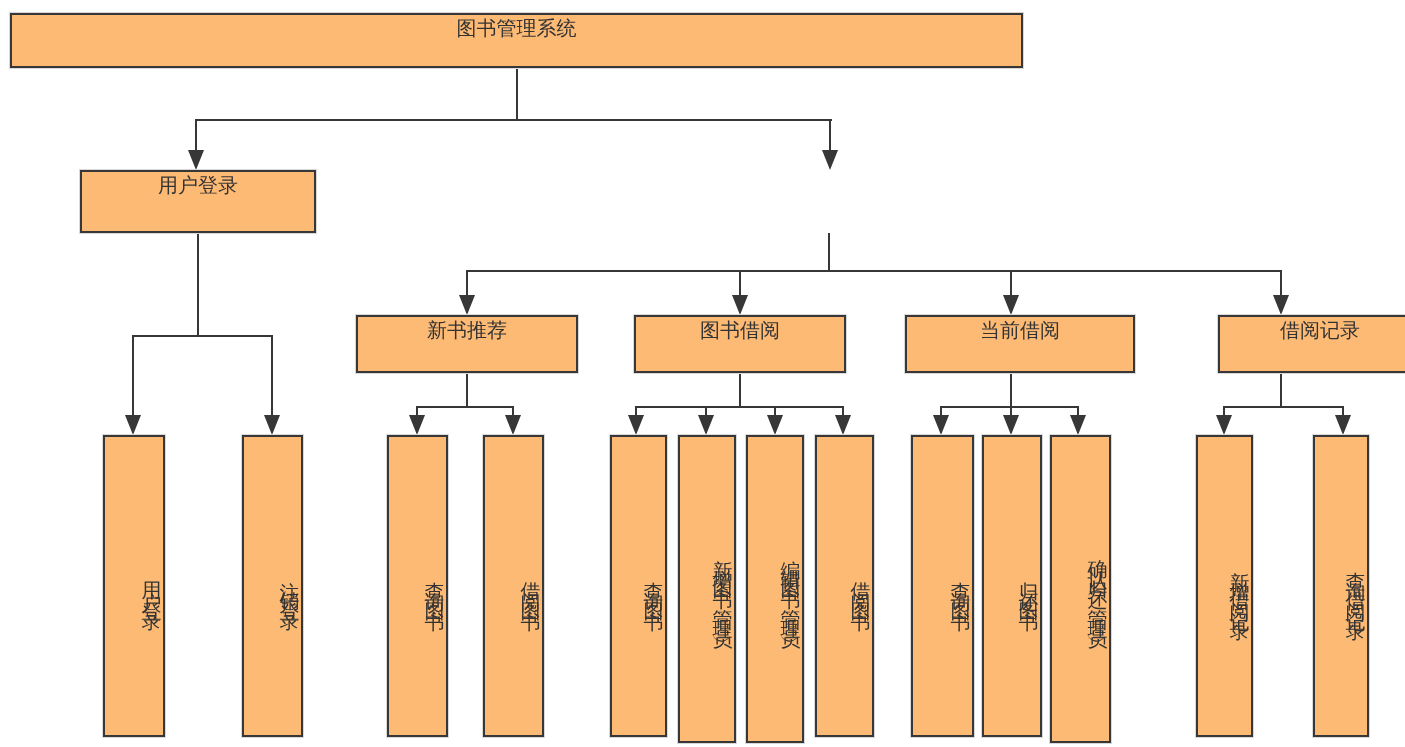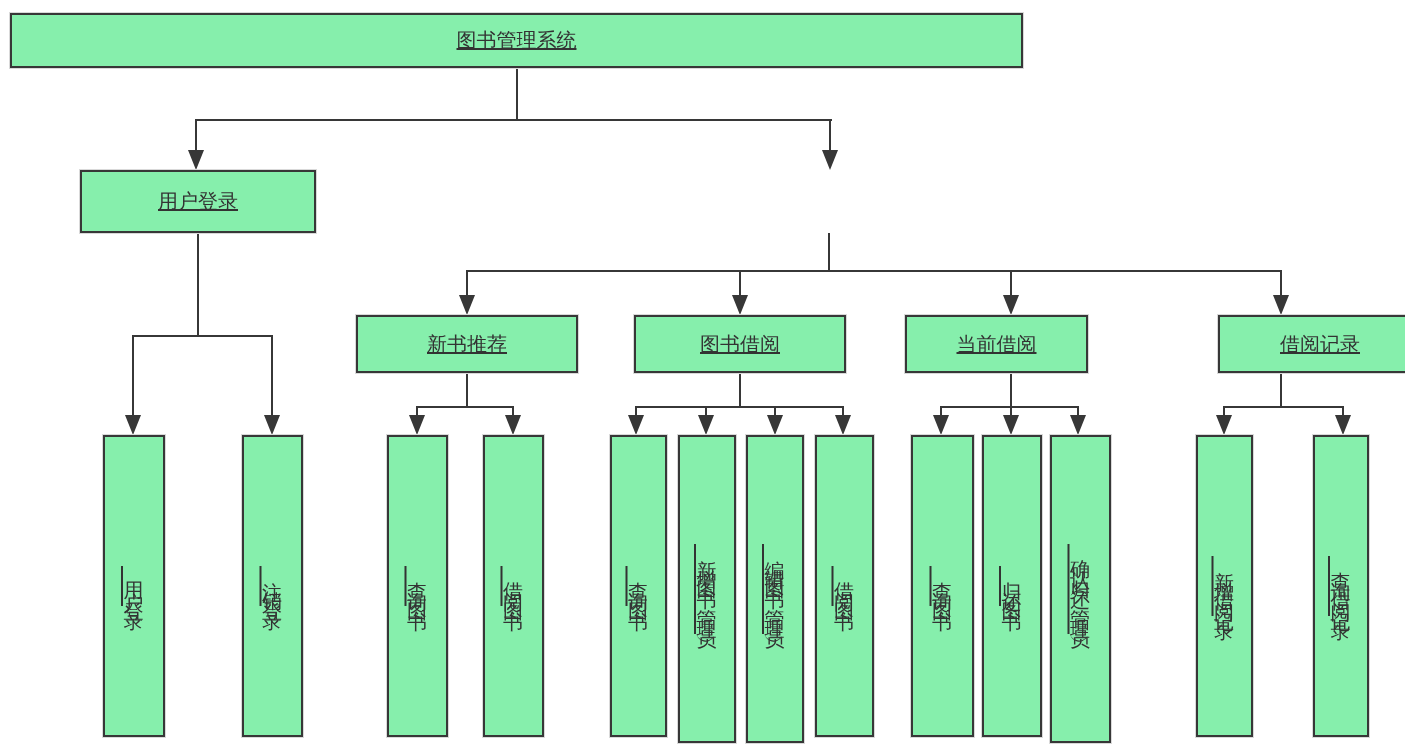--- a/index.html
+++ b/index.html
@@ -4,26 +4,26 @@
 <style>
   * { margin:0; padding:0; box-sizing:border-box; }
   html,body { background:#ffffff; }
   body { font-family:"Liberation Sans","DejaVu Sans",sans-serif; }
   .canvas {
     position:relative; width:1405px; height:747px;
     background:var(--bg,#ffffff); overflow:hidden;
     color:var(--text,#333333);
   }
   .box {
-    position:absolute; background:#86efac;
+    position:absolute; background:#fdba74;
     border:2px solid var(--line,#373737);
     box-shadow:0 0 0 1px #d9d9d9;
-    display:flex; align-items:center; justify-content:center;
+    display:flex; justify-content:center;
     font-size:20px; color:var(--text,#333333);
-    text-align:center; z-index:2;text-decoration:underline;
+    text-align:center; z-index:2;
   }
   .vbox {
     writing-mode:vertical-rl; text-orientation:mixed;
     letter-spacing:10px; line-height:1.1; font-size:20px;
   }
   .ln { position:absolute; background:var(--line,#373737); z-index:1; }
   .arw {
     position:absolute; width:0; height:0; z-index:1;
     border-left:8px solid transparent; border-right:8px solid transparent;
     border-top:20px solid var(--line,#373737);
@@ -71,21 +71,21 @@
   <div class="arw" style="left:1003px;top:295px;"></div>
   <div class="ln" style="left:1280px;top:270px;width:2px;height:27px;"></div>
   <div class="arw" style="left:1273px;top:295px;"></div>
 
   <div class="box" style="left:634px;top:315px;width:212px;height:58px;">
     <span>图书借阅</span>
   </div>
   <div class="box" style="left:356px;top:315px;width:222px;height:58px;">
     <span>新书推荐</span>
   </div>
-  <div class="box" style="left:905px;top:315px;width:183px;height:58px;">
+  <div class="box" style="left:905px;top:315px;width:230px;height:58px;">
     <span>当前借阅</span>
   </div>
   <div class="box" style="left:1174px;top:315px;width:204px;height:58px;margin-left:44px;">
     <span>借阅记录</span>
   </div>
 
   <div class="ln" style="left:466px;top:373px;width:2px;height:34px;"></div>
   <div class="ln" style="left:416px;top:406px;width:98px;height:2px;"></div>
   <div class="ln" style="left:416px;top:406px;width:2px;height:11px;"></div>
   <div class="arw" style="left:409px;top:415px;"></div>

